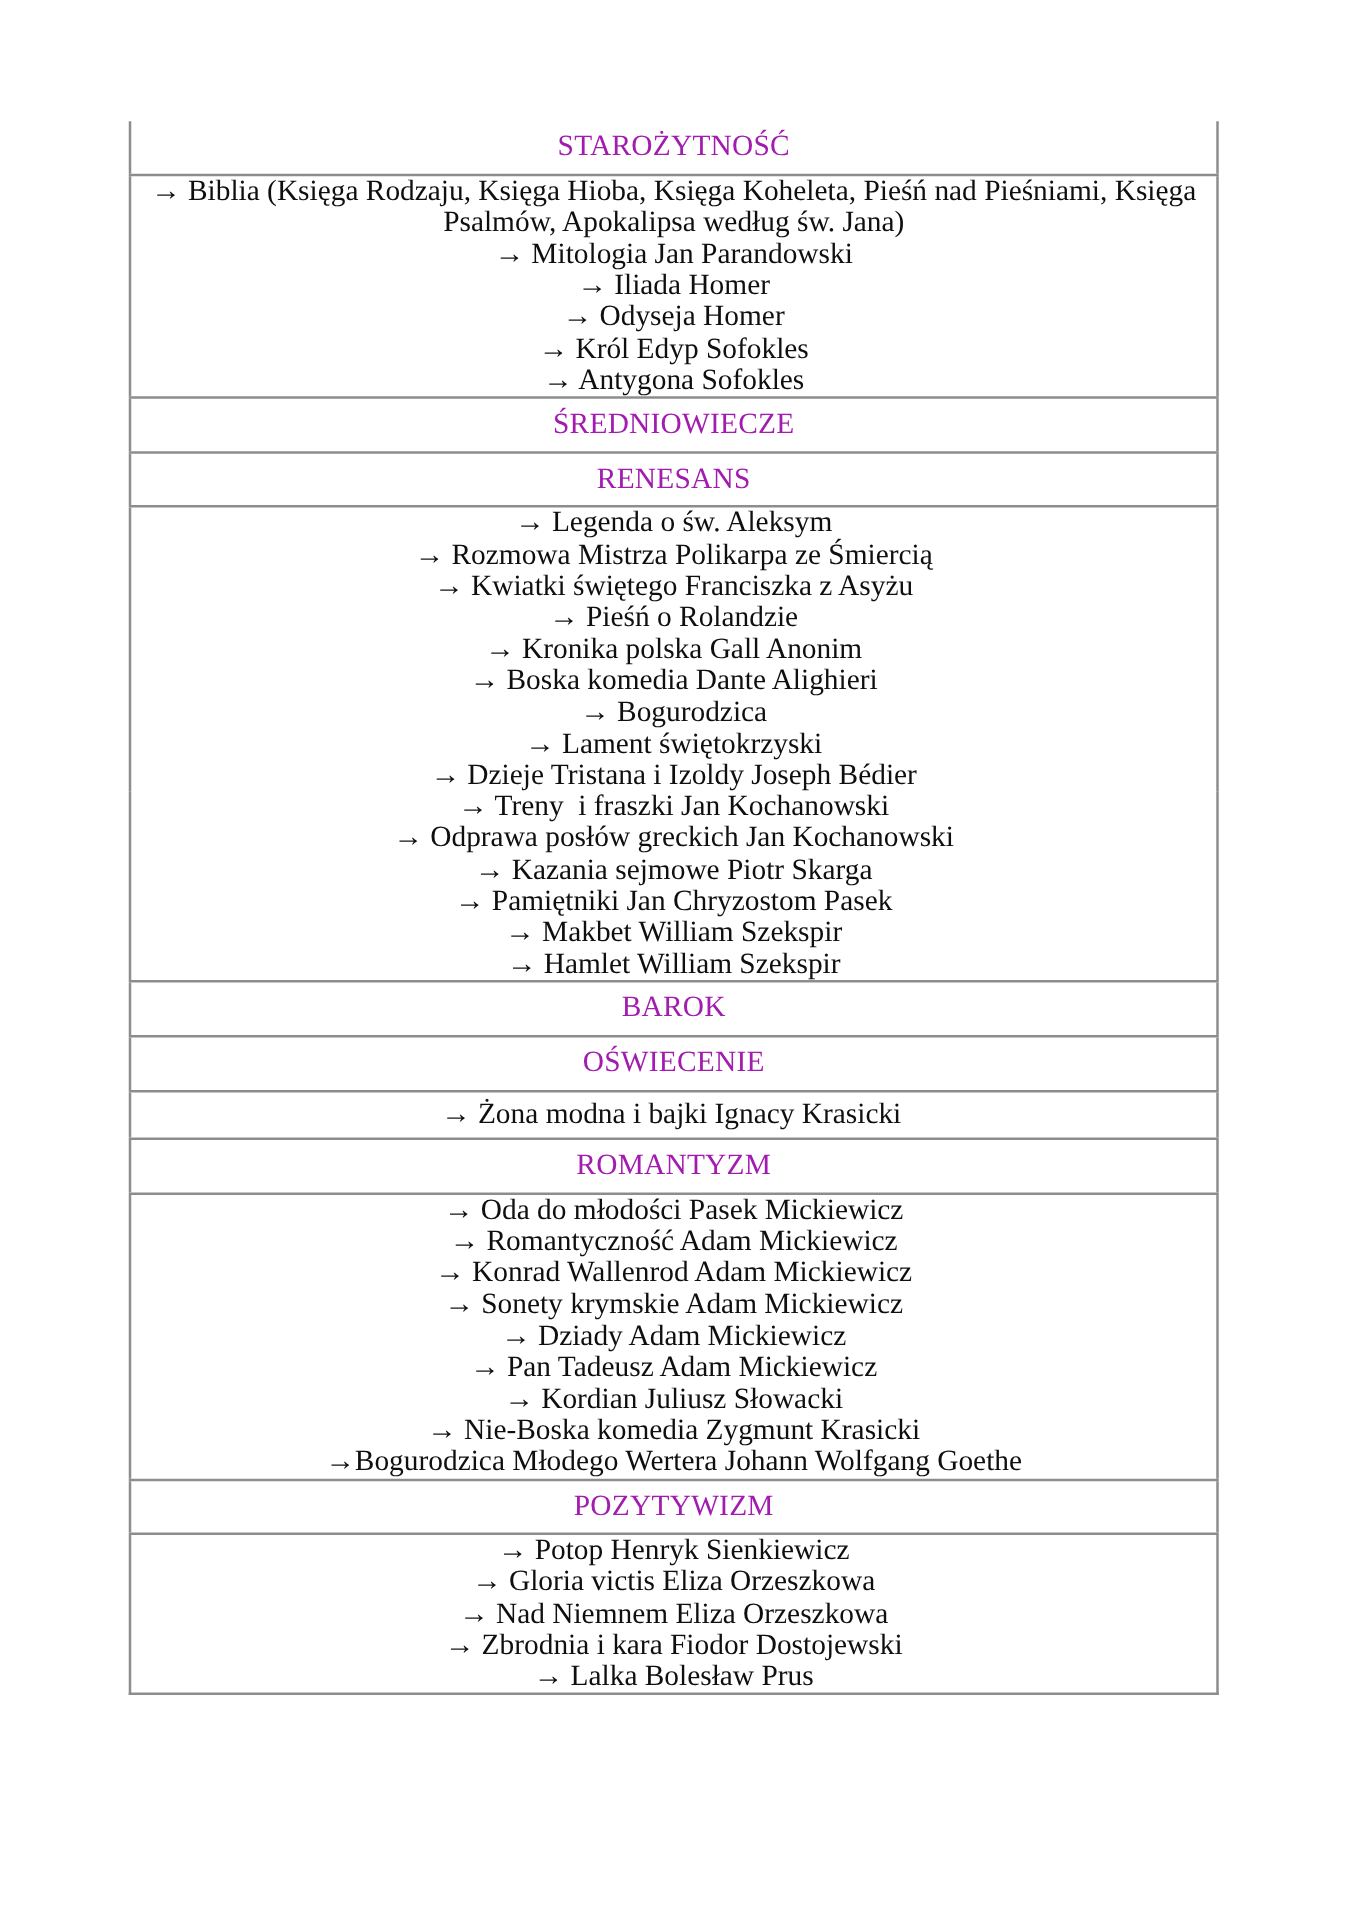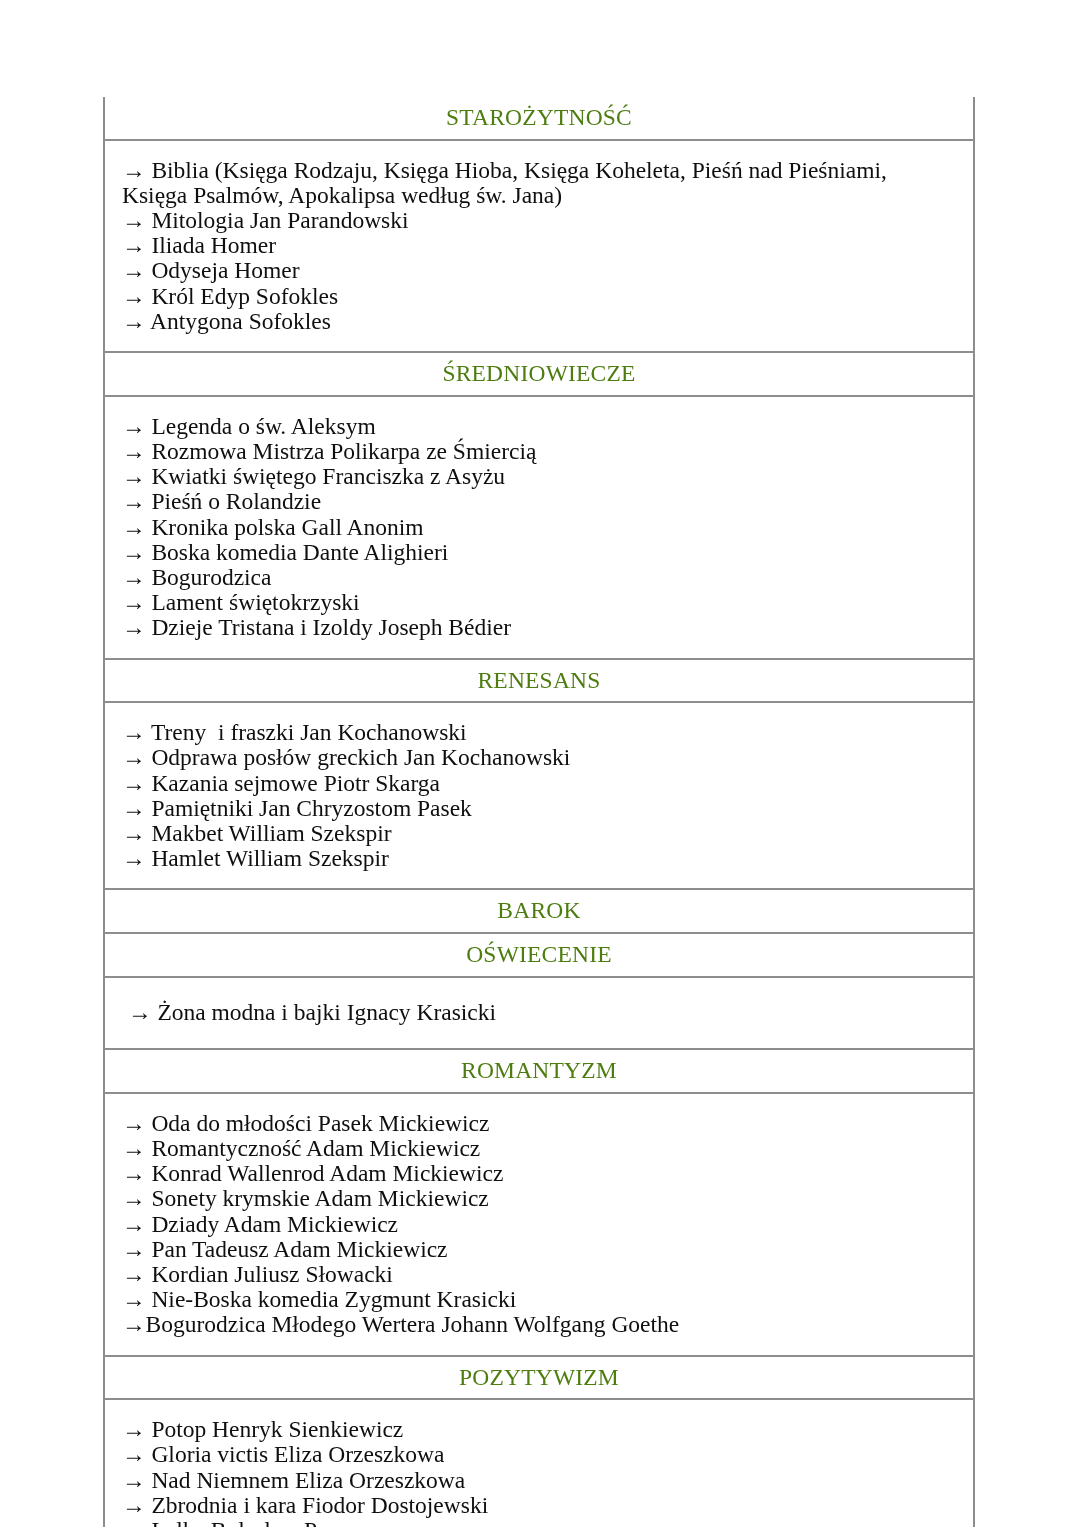--- a/index.html
+++ b/index.html
@@ -48,32 +48,33 @@
     border-top: 0;
   }
   .epoch-head .epoch-title {
     display: block;
     text-align: center;
     font-size: 23.5px;
     line-height: 1.05;
     letter-spacing: 0.2px;
     padding: 8px 0 9px 0;
     font-weight: 400;
-    color: #4d7c0f;
+    color: #a21caf;
   }
 
   
   .works-cell {
     border-bottom: 0;
     padding: 6px 10px 7px 6px;
   }
   .works-list {
     list-style: none;
-    margin: 17px;
-    padding: 0;
+    margin: 0;
+    padding: 0;
+    text-align: center;
   }
   .work-item {
     font-size: 23.5px;
     line-height: 25.2px;
     white-space: pre-wrap;
     padding: 0;
     margin: 0;
     text-indent: 0;
   }
   
@@ -100,43 +101,43 @@
               <li class="work-item">→ Iliada Homer</li>
               <li class="work-item">→ Odyseja Homer</li>
               <li class="work-item">→ Król Edyp Sofokles</li>
               <li class="work-item">→ Antygona Sofokles</li>
             </ul>
           </td>
         </tr>
         <tr>
           <td class="epoch-head">
             <span class="epoch-title">ŚREDNIOWIECZE</span>
+          </td>
+        </tr>
+        <tr>
+          <td class="epoch-head">
+            <span class="epoch-title">RENESANS</span>
           </td>
         </tr>
         <tr>
           <td class="works-cell">
             <ul class="works-list">
               <li class="work-item">→ Legenda o św. Aleksym</li>
               <li class="work-item">→ Rozmowa Mistrza Polikarpa ze Śmiercią</li>
               <li class="work-item">→ Kwiatki świętego Franciszka z Asyżu</li>
               <li class="work-item">→ Pieśń o Rolandzie</li>
               <li class="work-item">→ Kronika polska Gall Anonim</li>
               <li class="work-item">→ Boska komedia Dante Alighieri</li>
               <li class="work-item">→ Bogurodzica</li>
               <li class="work-item">→ Lament świętokrzyski</li>
               <li class="work-item">→ Dzieje Tristana i Izoldy Joseph Bédier</li>
             </ul>
           </td>
         </tr>
         <tr>
-          <td class="epoch-head">
-            <span class="epoch-title">RENESANS</span>
-          </td>
-        </tr>
-        <tr>
           <td class="works-cell">
             <ul class="works-list">
               <li class="work-item">→ Treny  i fraszki Jan Kochanowski</li>
               <li class="work-item">→ Odprawa posłów greckich Jan Kochanowski</li>
               <li class="work-item">→ Kazania sejmowe Piotr Skarga</li>
               <li class="work-item">→ Pamiętniki Jan Chryzostom Pasek</li>
               <li class="work-item">→ Makbet William Szekspir</li>
               <li class="work-item">→ Hamlet William Szekspir</li>
             </ul>
           </td>

